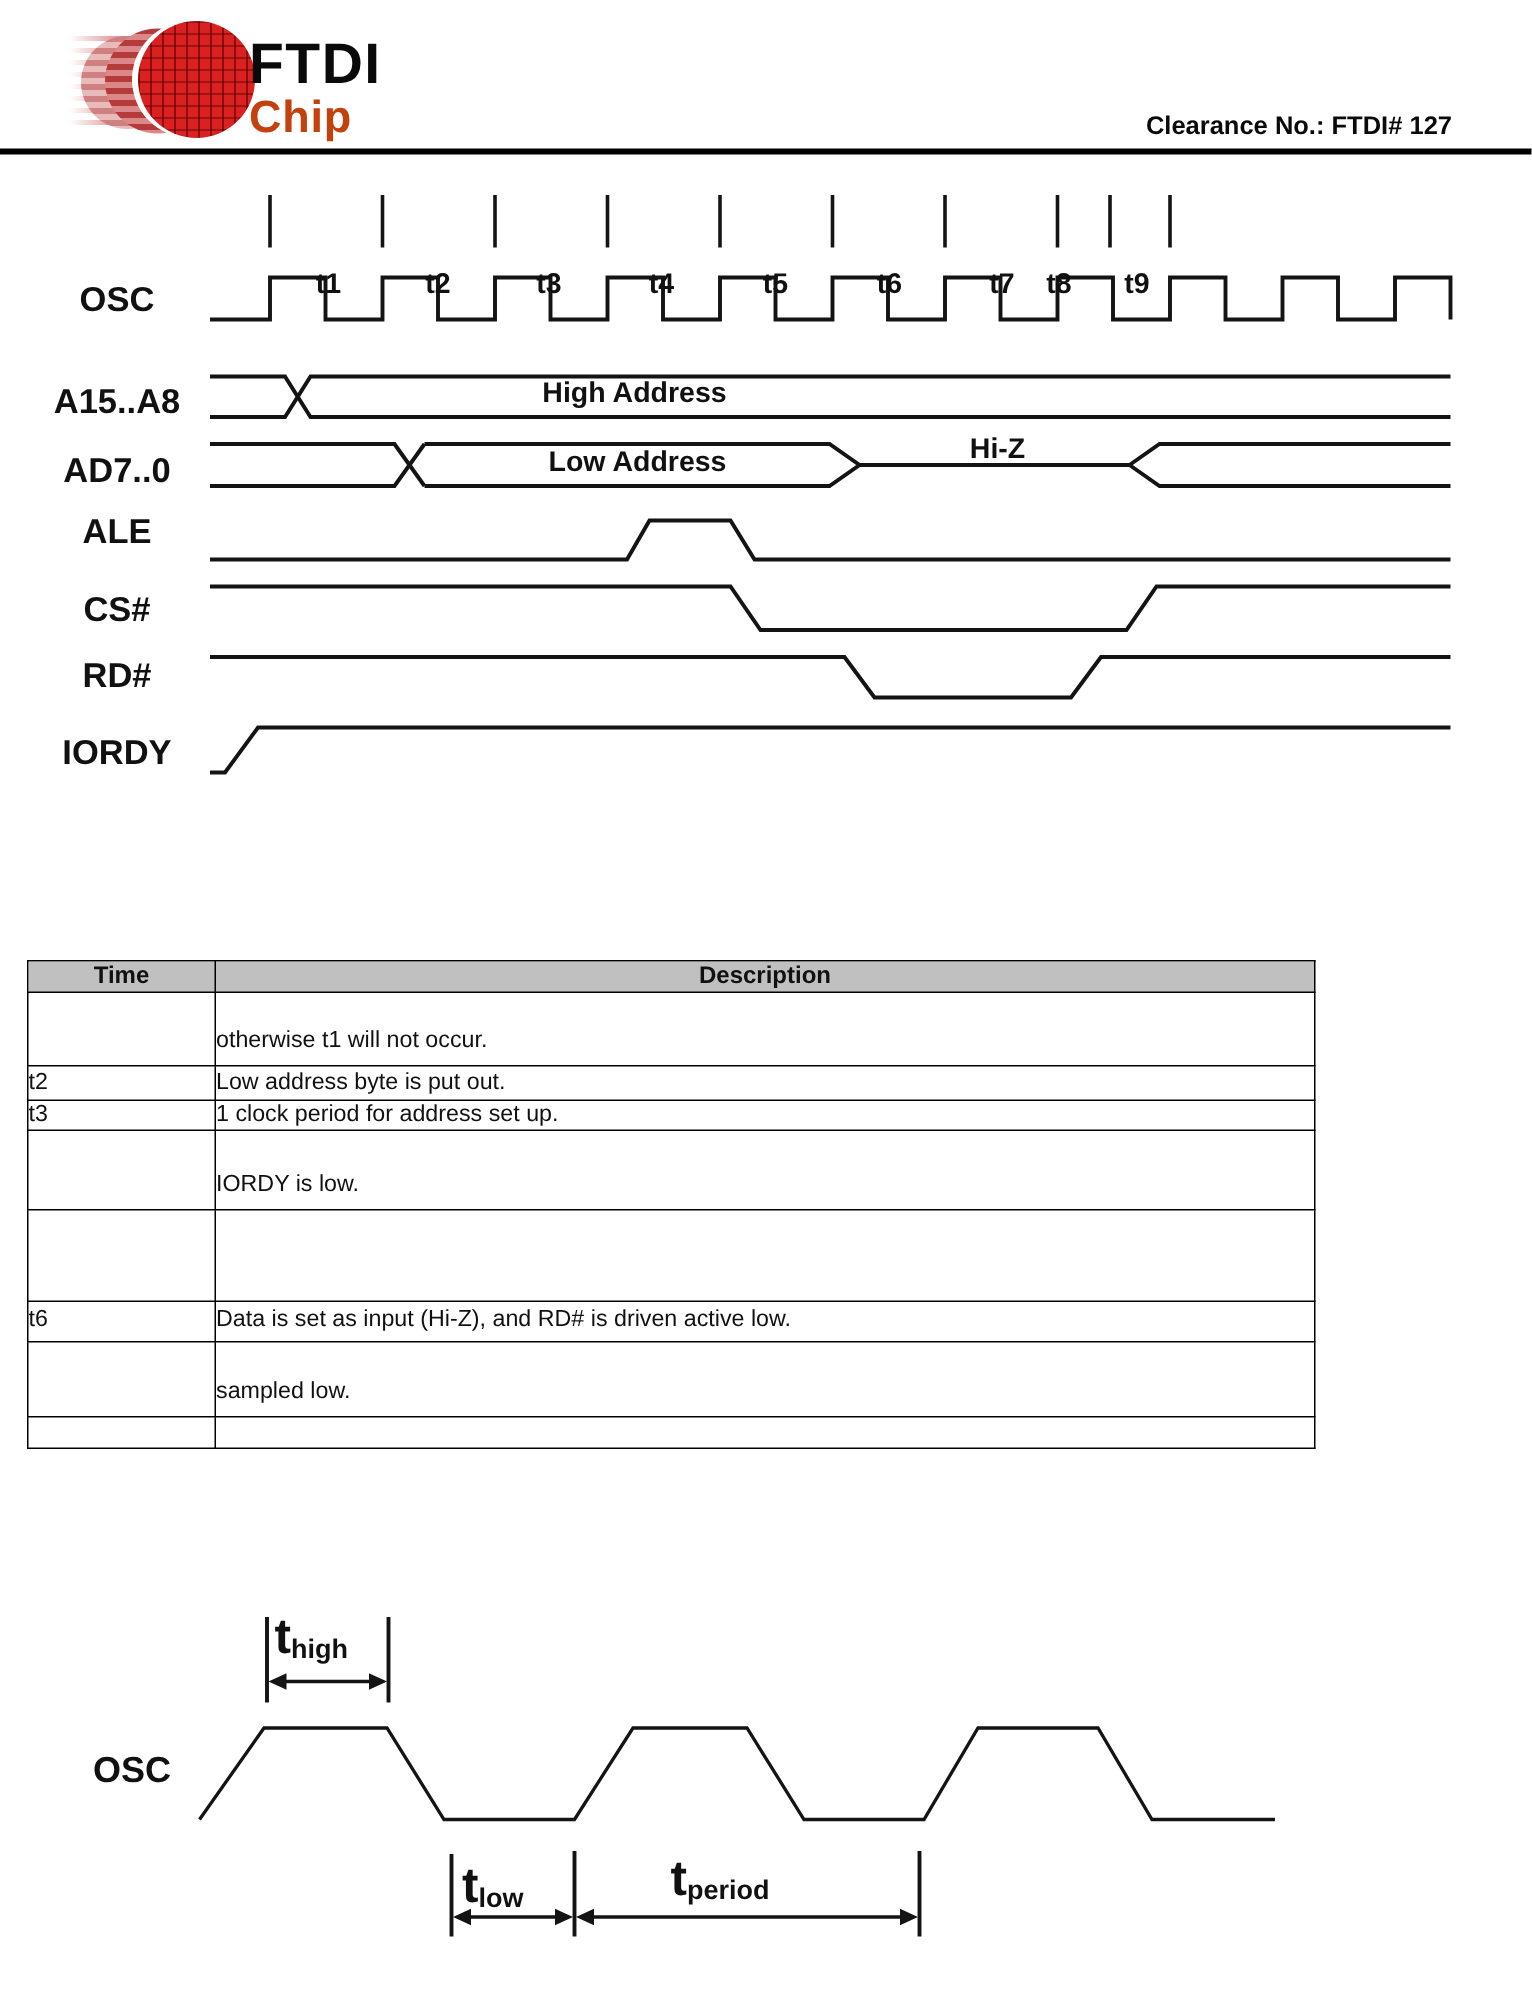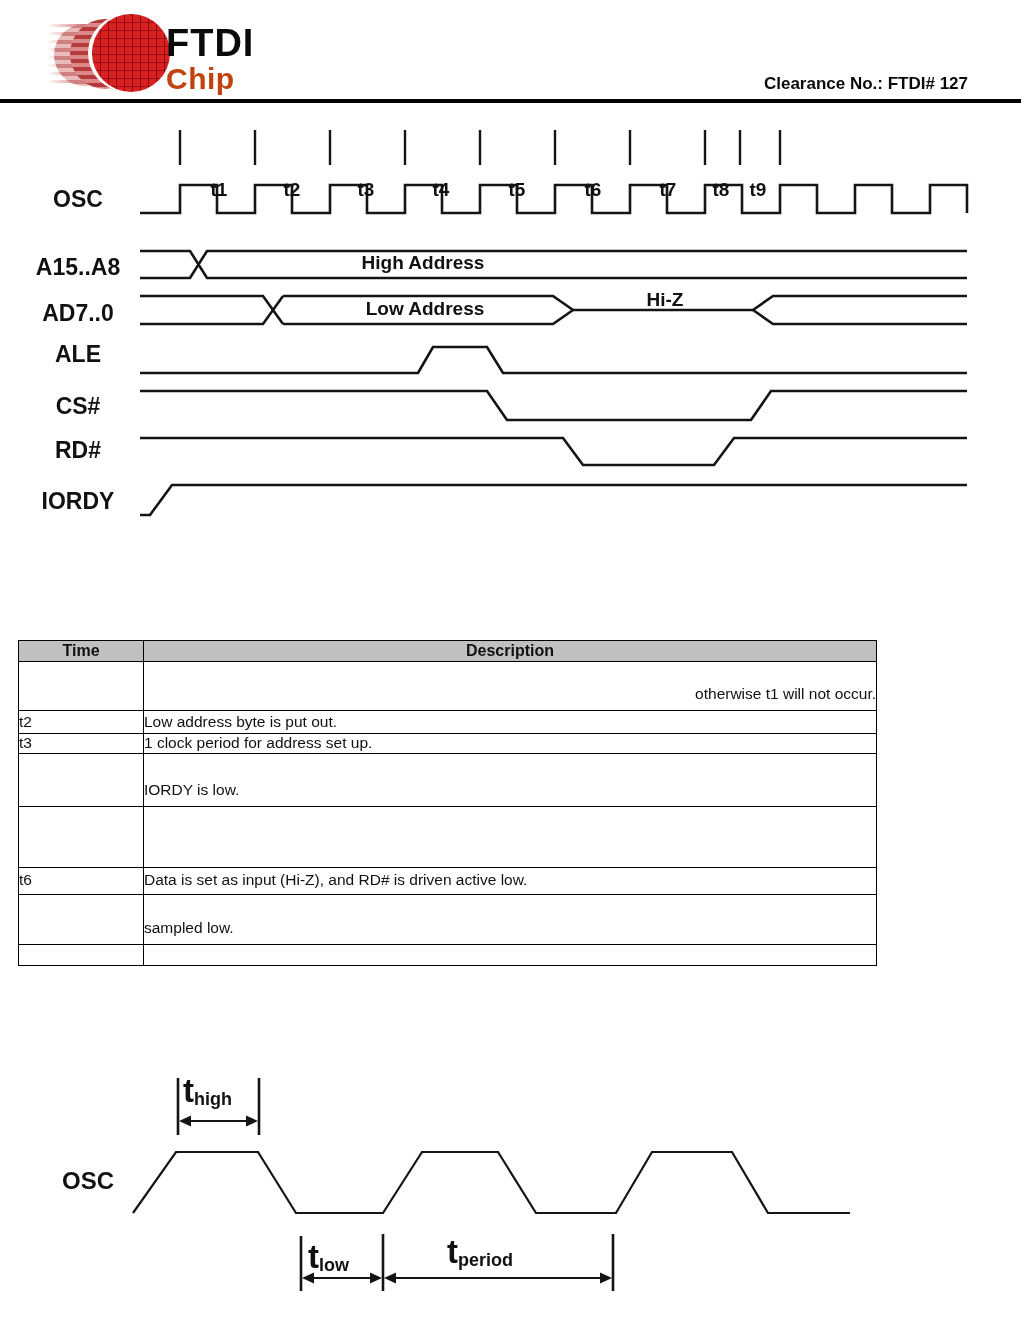--- a/index.html
+++ b/index.html
@@ -35,21 +35,21 @@
 
   
   table.desc{position:absolute;left:18px;top:640px;width:859px;border-collapse:collapse;
     table-layout:fixed;font-size:15.5px;line-height:1.2;}
   table.desc td,table.desc th{border:1.6px solid #000;padding:0;overflow:hidden;}
   table.desc th{height:20px;background:#c0c0c0;font-size:16px;font-weight:bold;text-align:center;}
   td.time{padding-left:10px;vertical-align:middle;}
   td.dsc{padding-left:10px;vertical-align:middle;}
   tr.tall td{vertical-align:bottom;}
   tr.tall td.dsc{padding-bottom:6px;}
-  tr.r1 td{height:42px;text-align:right;} tr.r2 td{height:22px;} tr.r3 td{height:17px;}
+  tr.r1 td{height:42px;} tr.r2 td{height:22px;} tr.r3 td{height:17px;}
   tr.r4 td{height:46px;} tr.r5 td{height:60px;} tr.r6 td{height:26px;}
   tr.r7 td{height:43px;} tr.r8 td{height:20px;} tr.r9 td{height:45px;}
 
   
   .osc2{left:40px;top:1168px;width:96px;text-align:center;font-size:24px;font-weight:bold;line-height:26px;}
   .tmeas{font-weight:bold;white-space:nowrap;}
   .tmeas .tbig{font-size:33px;font-weight:bold;}
   .tmeas .tsub{font-size:18px;font-weight:bold;vertical-align:-3px;}
   .thigh{left:183px;top:1072px;}
   .tlow{left:308px;top:1238px;}
@@ -135,21 +135,21 @@
 <div class="abs clearance">Clearance No.: FTDI# 127</div>
 <div class="abs rule"></div>
 
 <div class="abs t-label" style="left:197px;">t1</div>
 <div class="abs t-label" style="left:270px;">t2</div>
 <div class="abs t-label" style="left:344px;">t3</div>
 <div class="abs t-label" style="left:419px;">t4</div>
 <div class="abs t-label" style="left:495px;">t5</div>
 <div class="abs t-label" style="left:571px;">t6</div>
 <div class="abs t-label" style="left:646px;">t7</div>
-<div class="abs t-label" style="left:699px;">t8</div>
+<div class="abs t-label" style="left:684px;">t8</div>
 <div class="abs t-label" style="left:736px;">t9</div>
 
 <div class="abs sig-label" style="top:186px;">OSC</div>
 <div class="abs sig-label" style="top:254px;">A15..A8</div>
 <div class="abs sig-label" style="top:300px;">AD7..0</div>
 <div class="abs sig-label" style="top:341px;">ALE</div>
 <div class="abs sig-label" style="top:393px;">CS#</div>
 <div class="abs sig-label" style="top:437px;">RD#</div>
 <div class="abs sig-label" style="top:488px;">IORDY</div>
 

